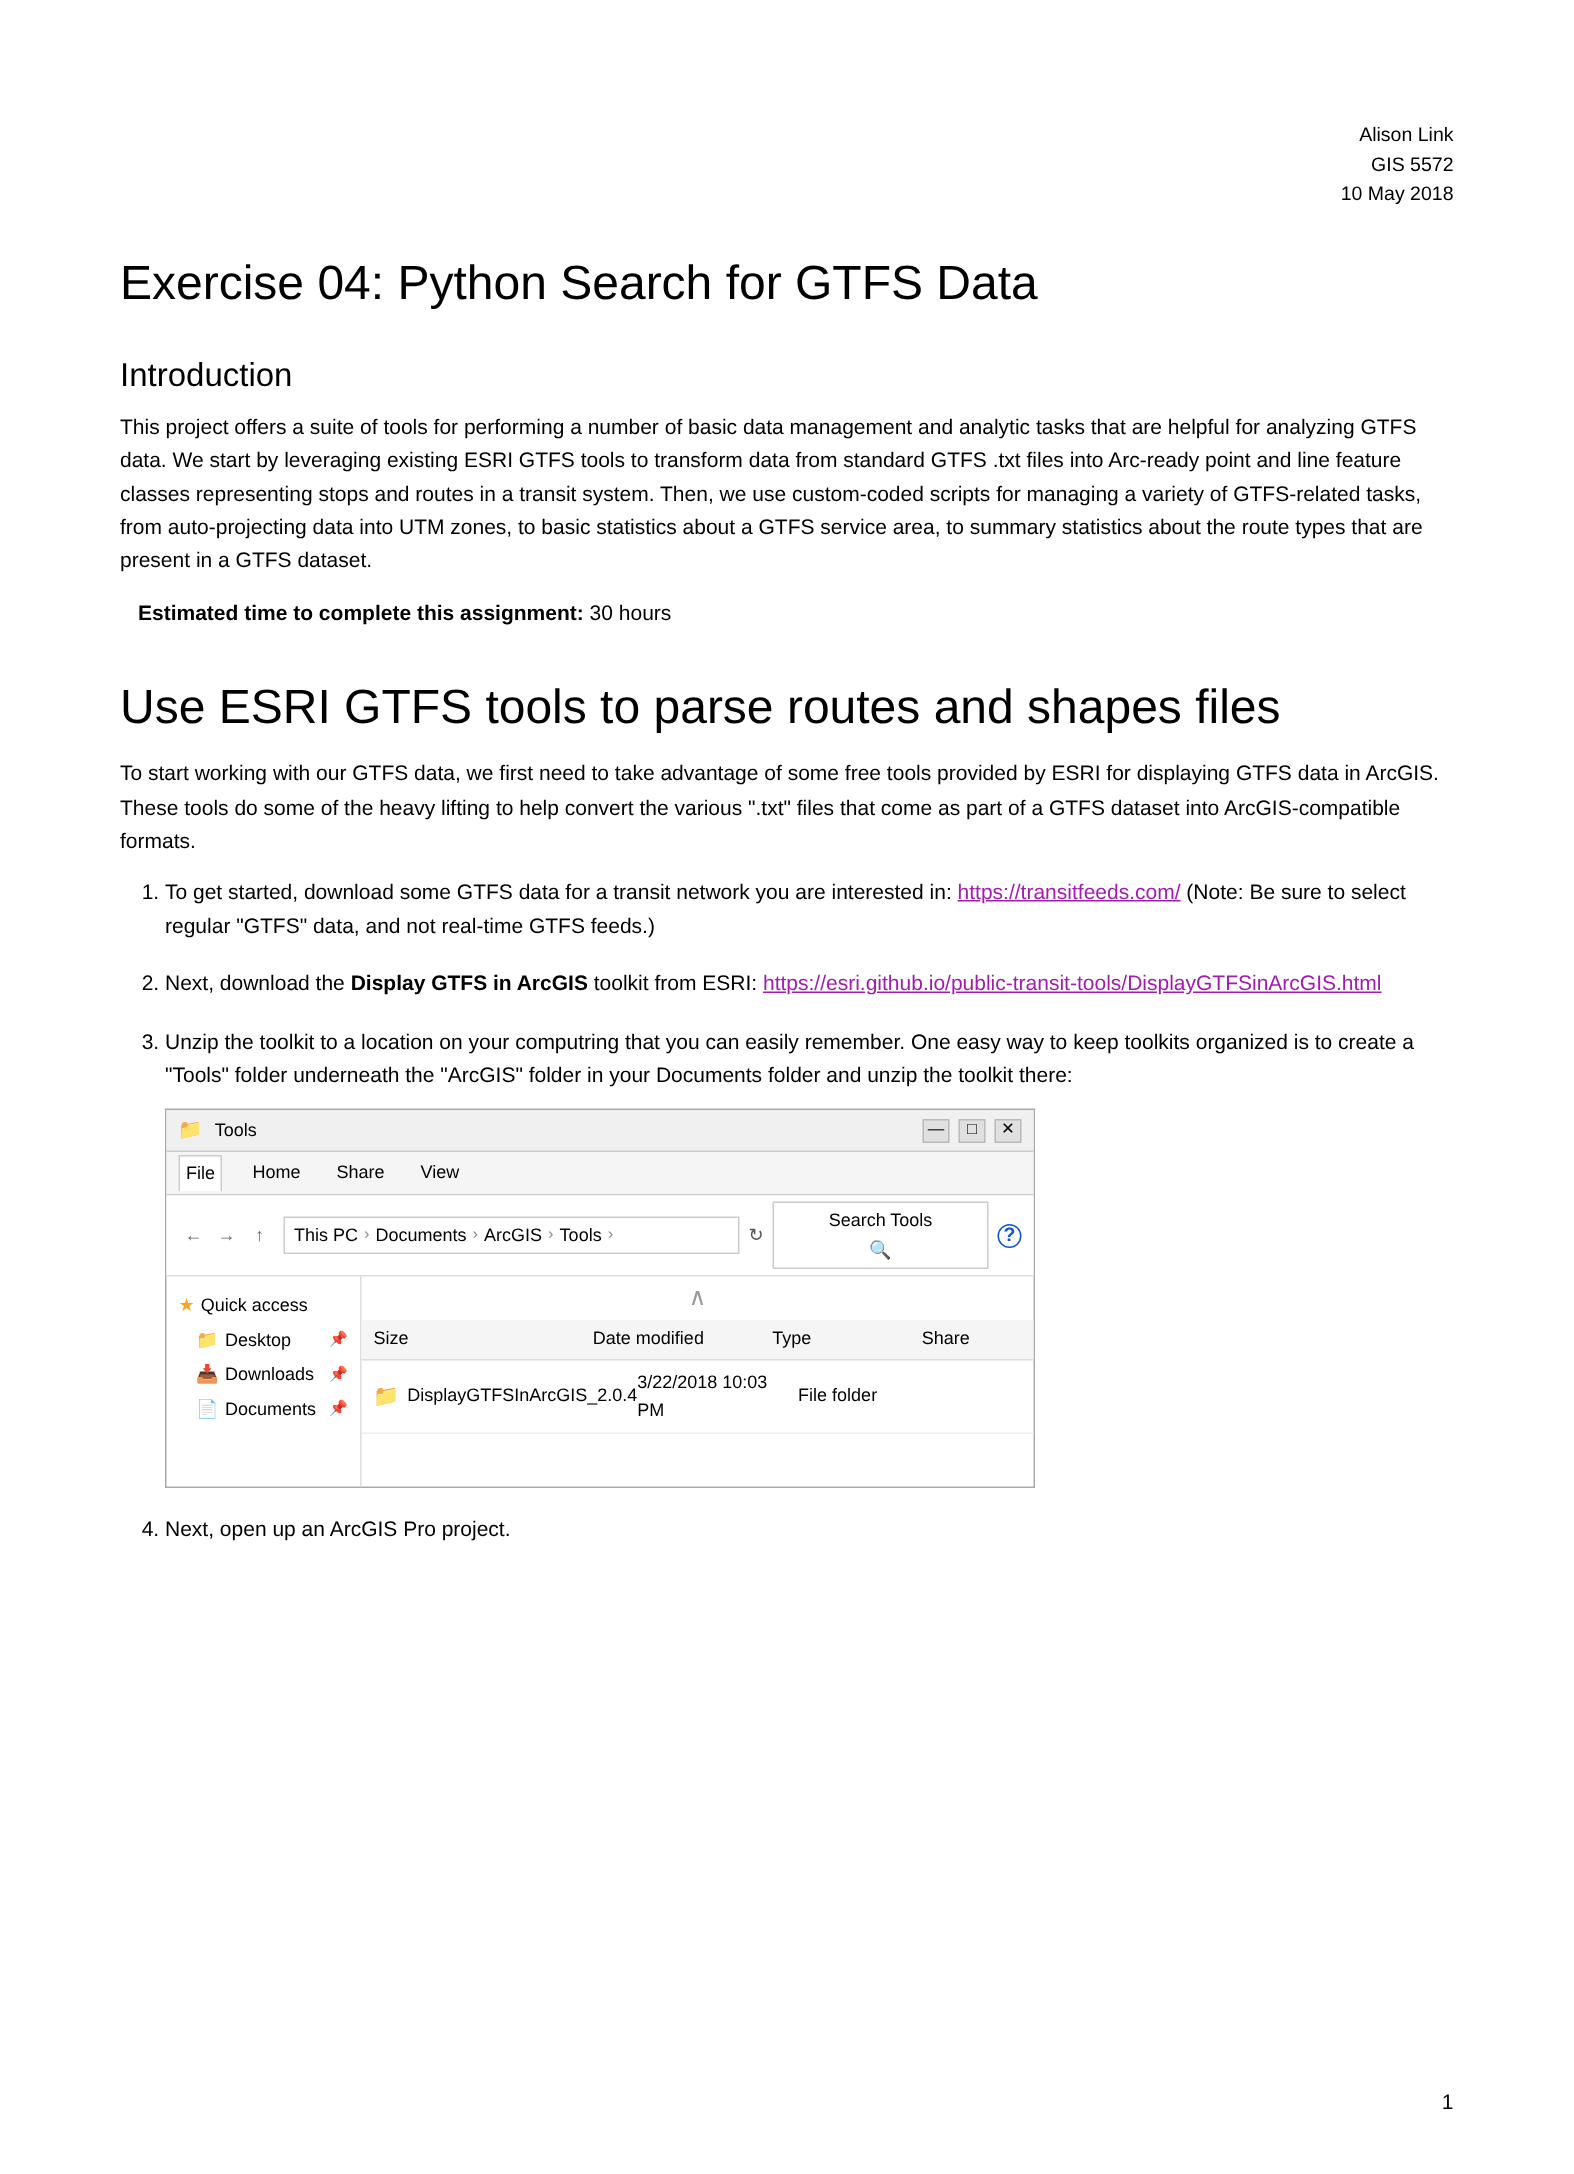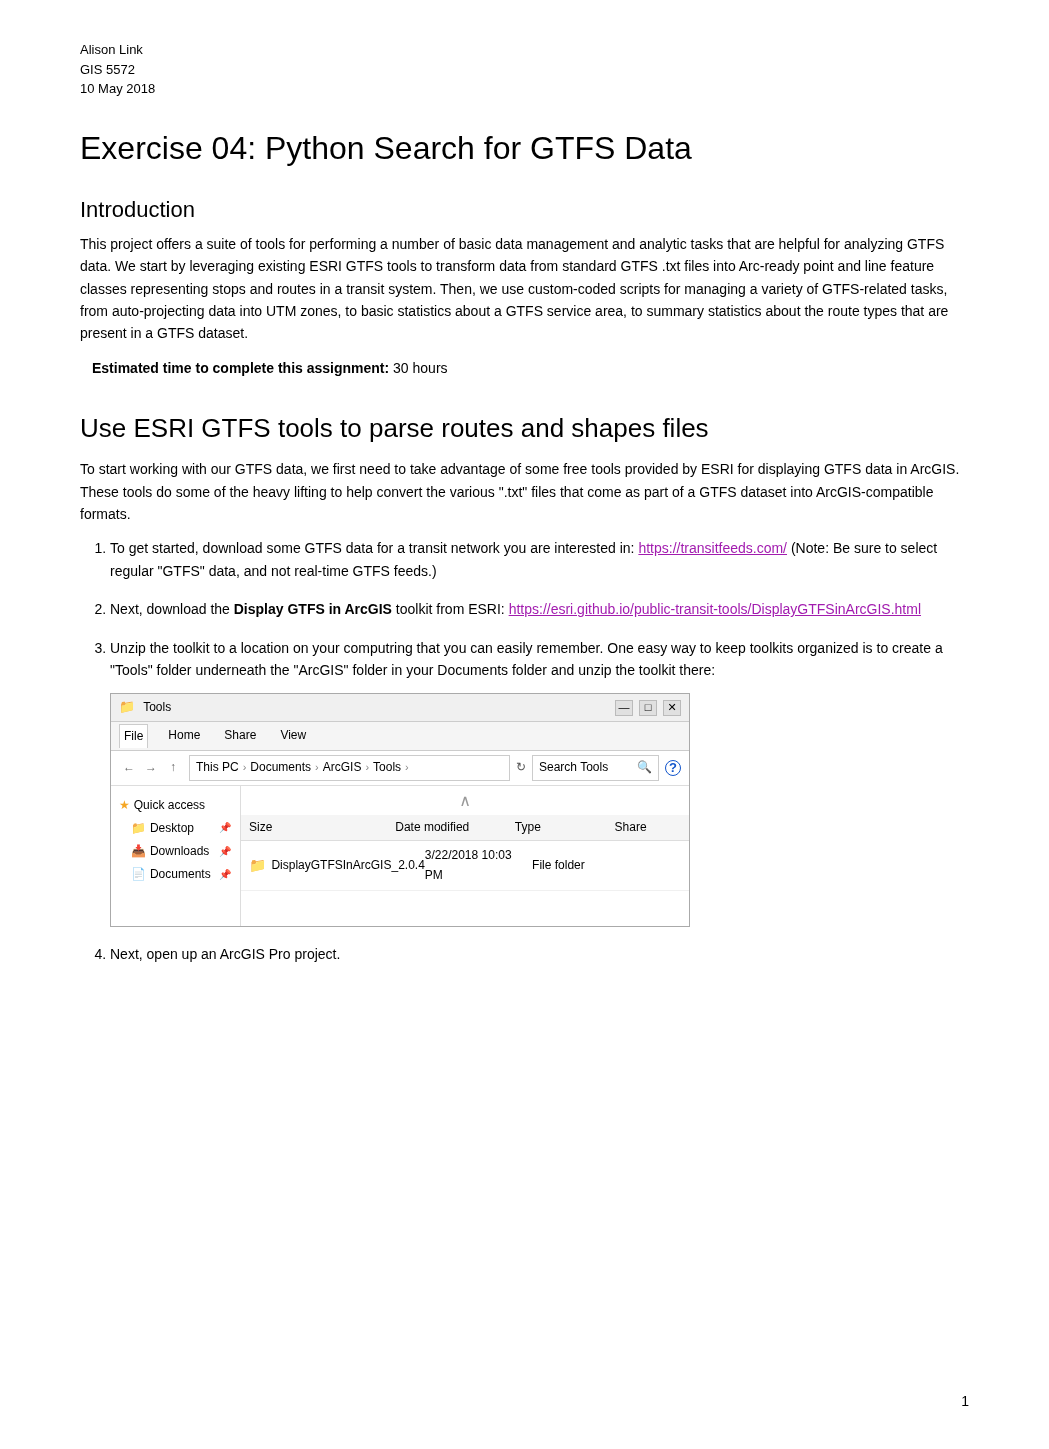--- a/index.html
+++ b/index.html
@@ -7,23 +7,25 @@
       background: #fff;
       font-family: Arial, sans-serif;
       font-size: 14px;
       color: #000;
       width: 1049px;
       min-height: 1449px;
       padding: 40px 80px 60px 80px;
       position: relative;
     }
     .header-info {
+      text-align: right;
       font-size: 13px;
       line-height: 1.5;
       margin-bottom: 30px;
+      margin-top: 40px;
     }
     .doc-title {
       font-size: 32px;
       font-weight: normal;
       margin-bottom: 30px;
       line-height: 1.2;
     }
     .section-heading {
       font-size: 22px;
       font-weight: normal;
@@ -41,21 +43,21 @@
       margin-bottom: 34px;
       padding-left: 12px;
     }
     .estimated-time strong {
       font-weight: bold;
     }
     .section-divider {
       margin: 20px 0;
     }
     .section-heading-2 {
-      font-size: 26px;
+      font-size: 32px;
       font-weight: normal;
       margin-bottom: 14px;
     }
     ol {
       margin-left: 30px;
       margin-bottom: 10px;
     }
     ol li {
       margin-bottom: 16px;
       font-size: 14px;
@@ -151,28 +153,29 @@
       font-size: 12px;
       display: flex;
       align-items: center;
       gap: 4px;
     }
     .breadcrumb-sep {
       color: #888;
       font-size: 11px;
     }
     .search-box {
-      width: 127px;
+      width: 144px;
       border: 1px solid #ccc;
       padding: 2px 6px;
       font-size: 12px;
       display: flex;
       align-items: center;
       justify-content: space-between;
       background: #fff;
+      flex-direction: column;
     }
     .search-icon-char {
       color: #888;
       font-size: 12px;
     }
     .file-area {
       display: flex;
       min-height: 140px;
     }
     .left-panel {

